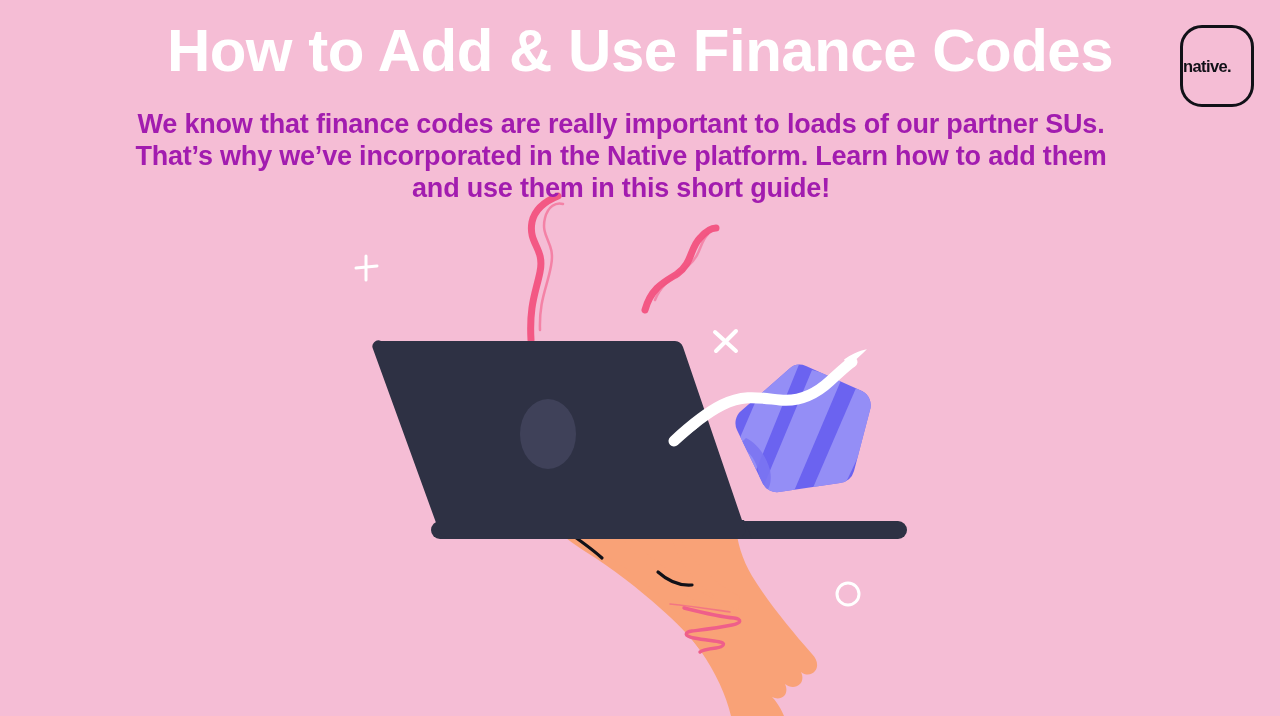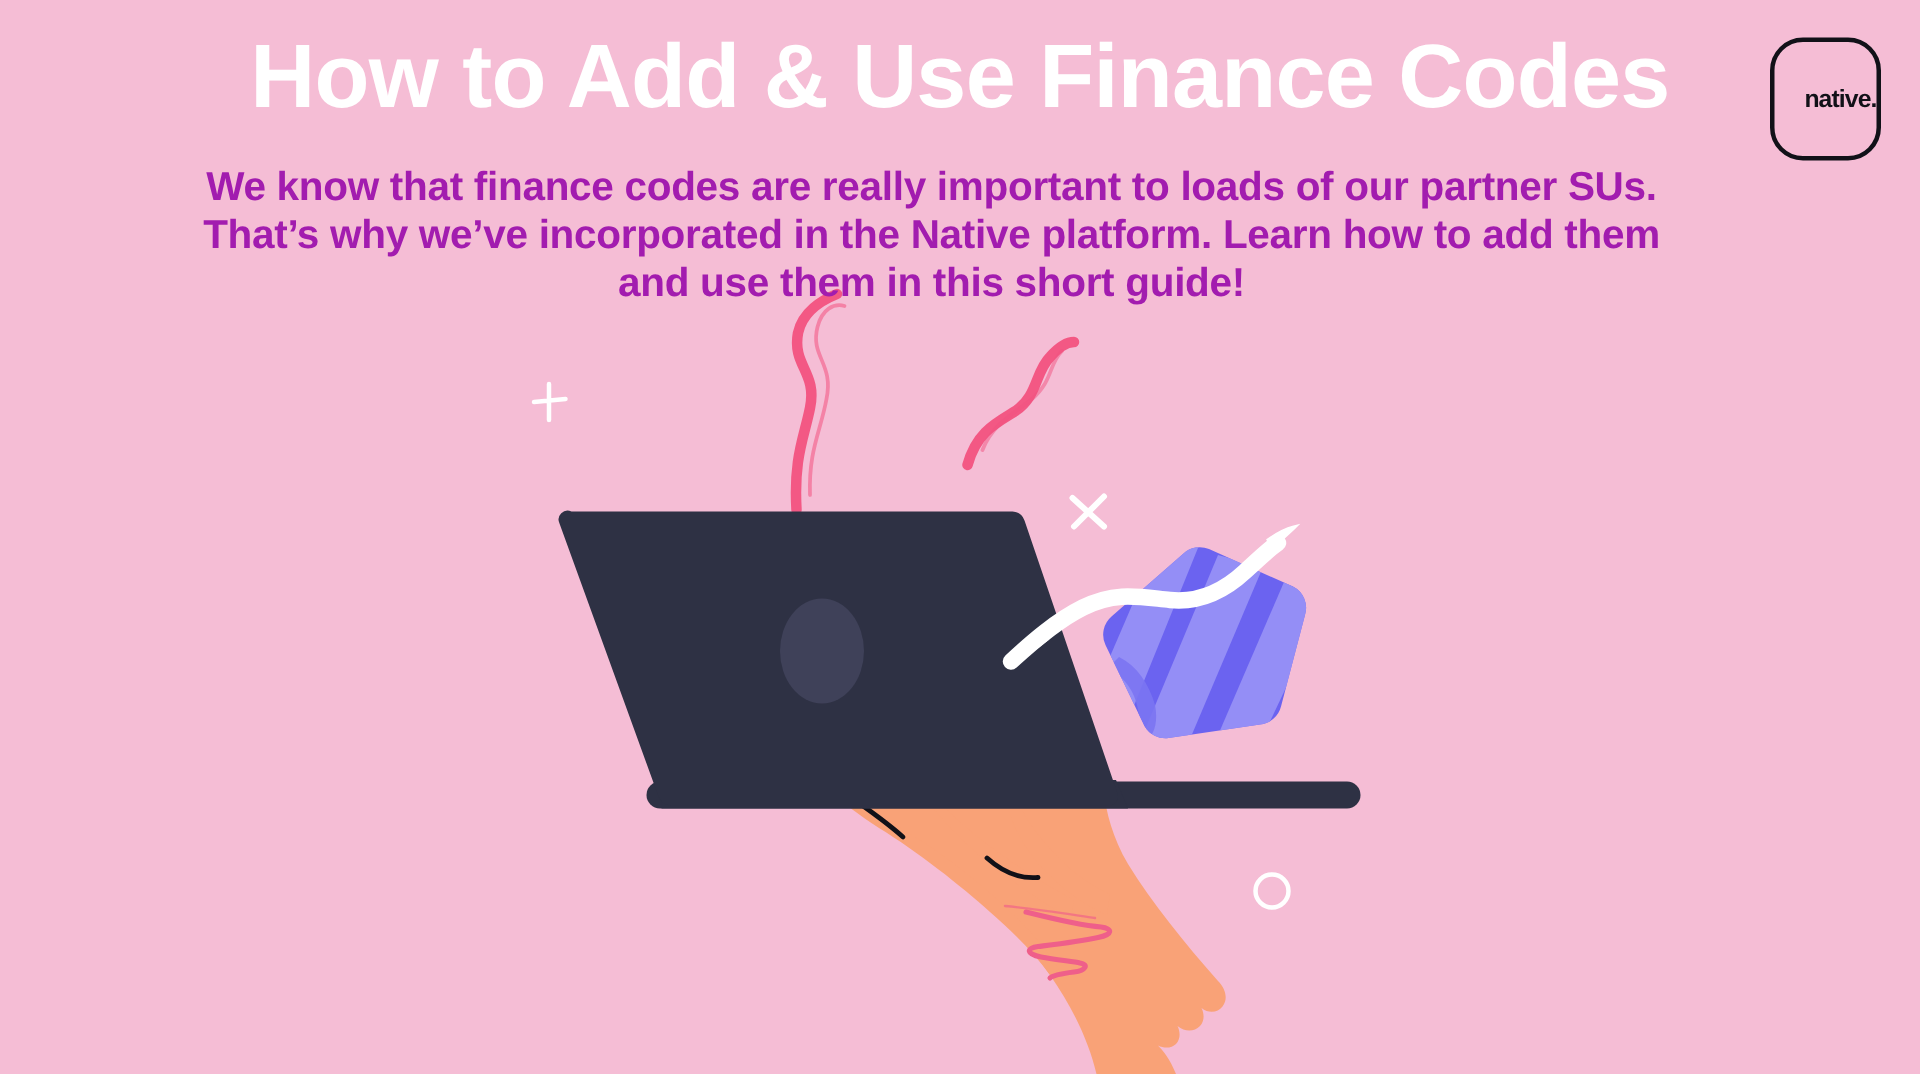--- a/index.html
+++ b/index.html
@@ -56,21 +56,21 @@
     position: absolute;
     left: 1180px;
     top: 25px;
     width: 74px;
     height: 82px;
     border: 3px solid #111118;
     border-radius: 22px;
     box-sizing: border-box;
     display: flex;
     align-items: center;
-    justify-content: flex-end;
+    justify-content: flex-start;
   }
   #brand-logo-text {
     color: #111118;
     font-family: "Liberation Sans", sans-serif;
     font-weight: bold;
     font-size: 16.5px;
     letter-spacing: -0.6px;
     line-height: 1;
   }
 

